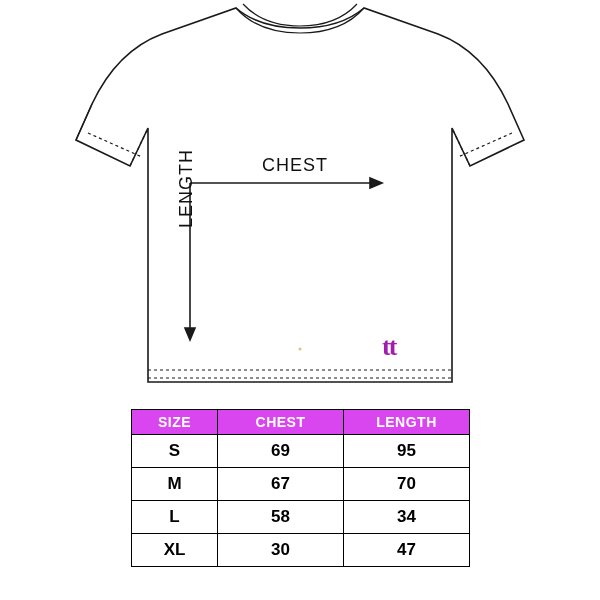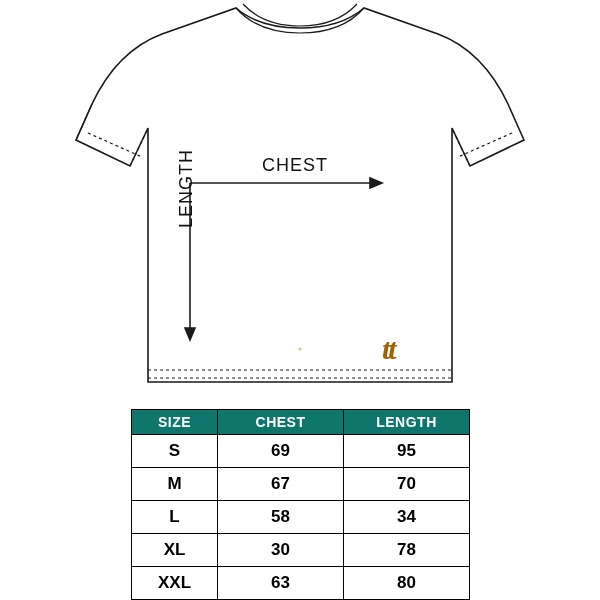--- a/index.html
+++ b/index.html
@@ -46,47 +46,46 @@
     letter-spacing: 1px;
     color: #111111;
     font-family: "Liberation Sans", sans-serif;
     transform: rotate(-90deg);
     transform-origin: left top;
   }
   .brand-mark {
     position: absolute;
     left: 382px;
     top: 332px;
-    font-size: 30px;
+    font-size: 26px;
     font-weight: bold;
-    color: #a16207;
+    color: #a21caf;
     font-family: "Liberation Serif", serif;
     letter-spacing: -2px;
-    font-style: italic;
   }
 
   
   table.size-table {
     position: absolute;
     left: 131px;
     top: 409px;
     border-collapse: collapse;
     width: 338px;
     table-layout: fixed;
   }
   table.size-table th,
   table.size-table td {
     border: 1px solid #000000;
     text-align: center;
     font-weight: bold;
     color: #000000;
     font-family: "Liberation Sans", sans-serif;
   }
   table.size-table thead th {
-    background: #0f766e;
+    background: #d946ef;
     color: #ffffff;
     font-size: 14px;
     height: 22px;
     letter-spacing: 0.5px;
   }
   table.size-table tbody td {
     background: #ffffff;
     font-size: 17px;
     height: 30px;
   }
@@ -178,23 +177,18 @@
         <td>70</td>
       </tr>
       <tr>
         <td>L</td>
         <td>58</td>
         <td>34</td>
       </tr>
       <tr>
         <td>XL</td>
         <td>30</td>
-        <td>78</td>
-      </tr>
-      <tr>
-        <td>XXL</td>
-        <td>63</td>
-        <td>80</td>
+        <td>47</td>
       </tr>
     </tbody>
   </table>
 
 </div>
 
 </body></html>

